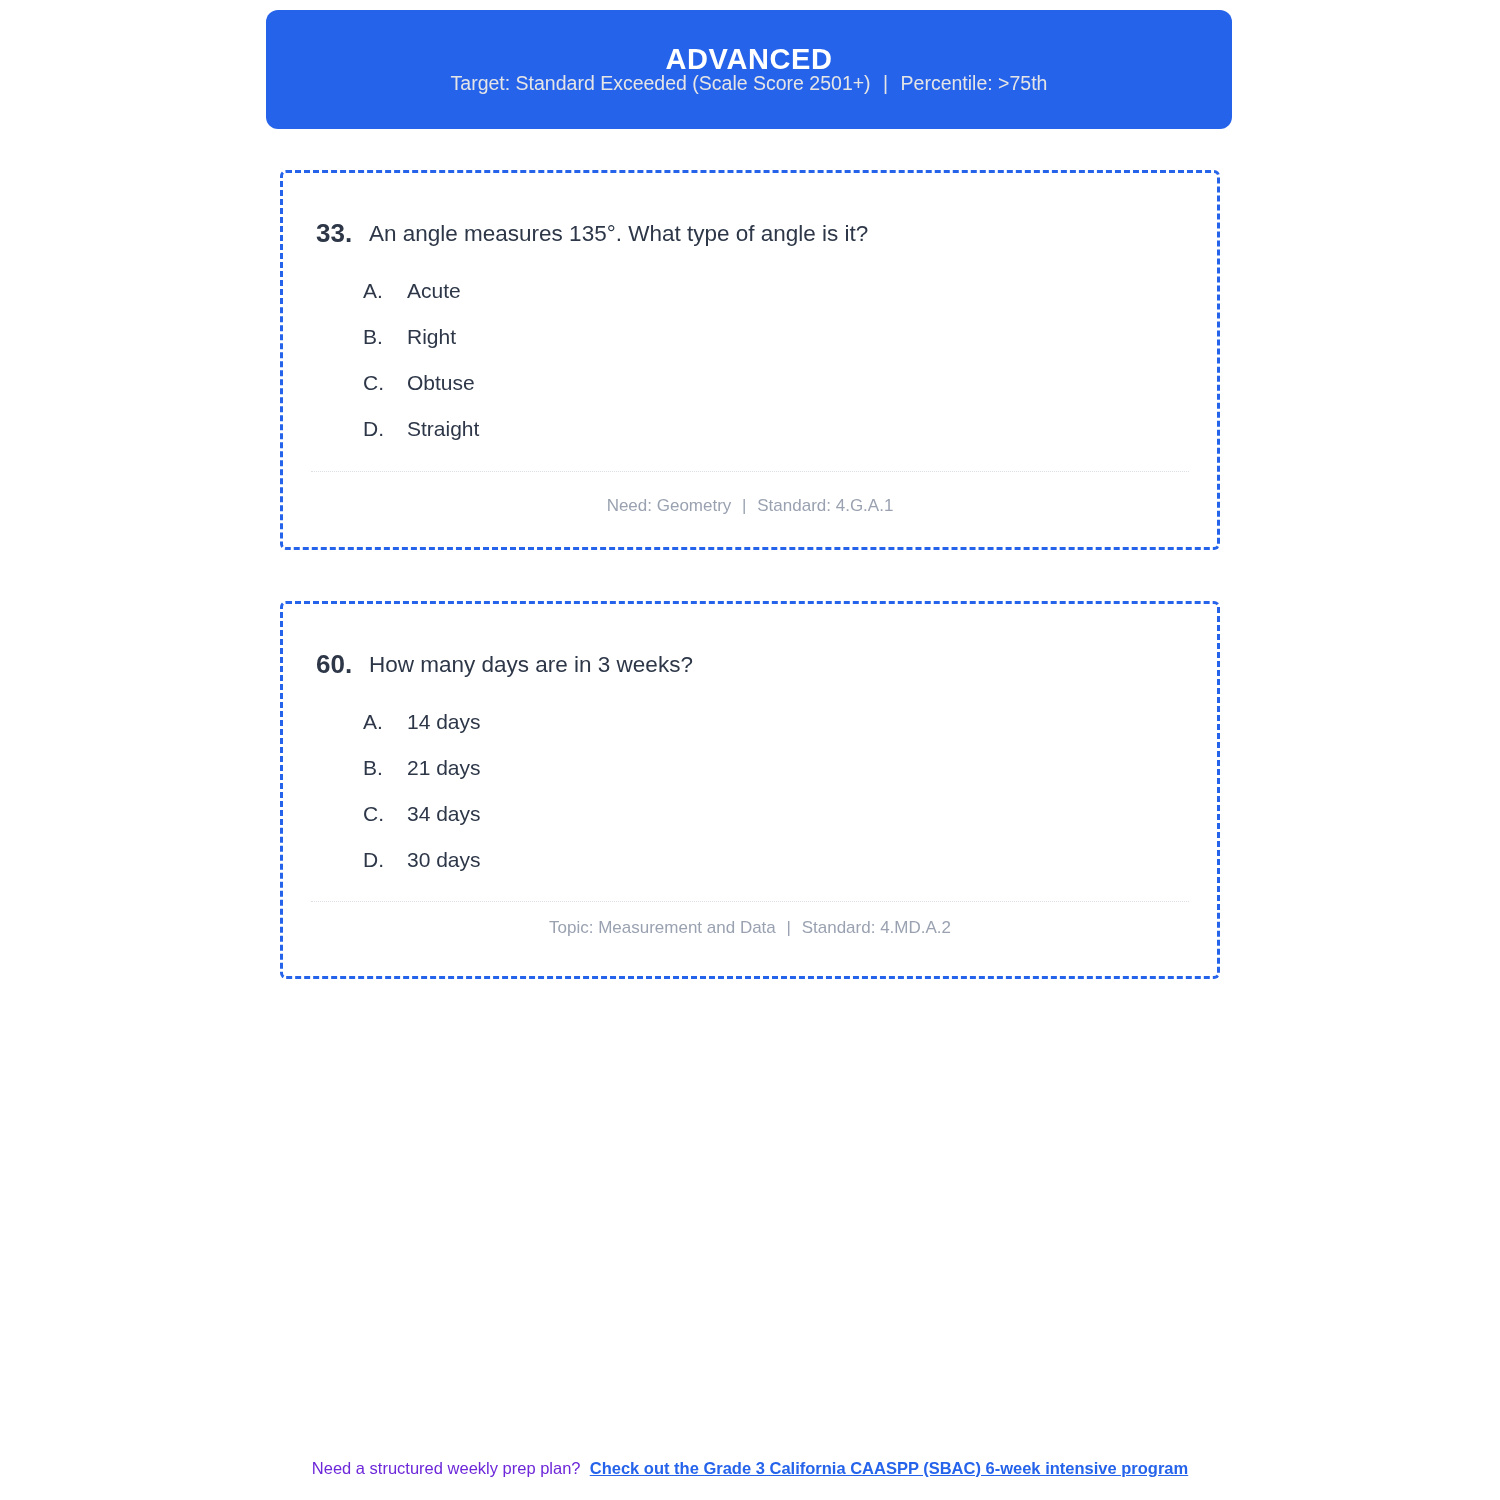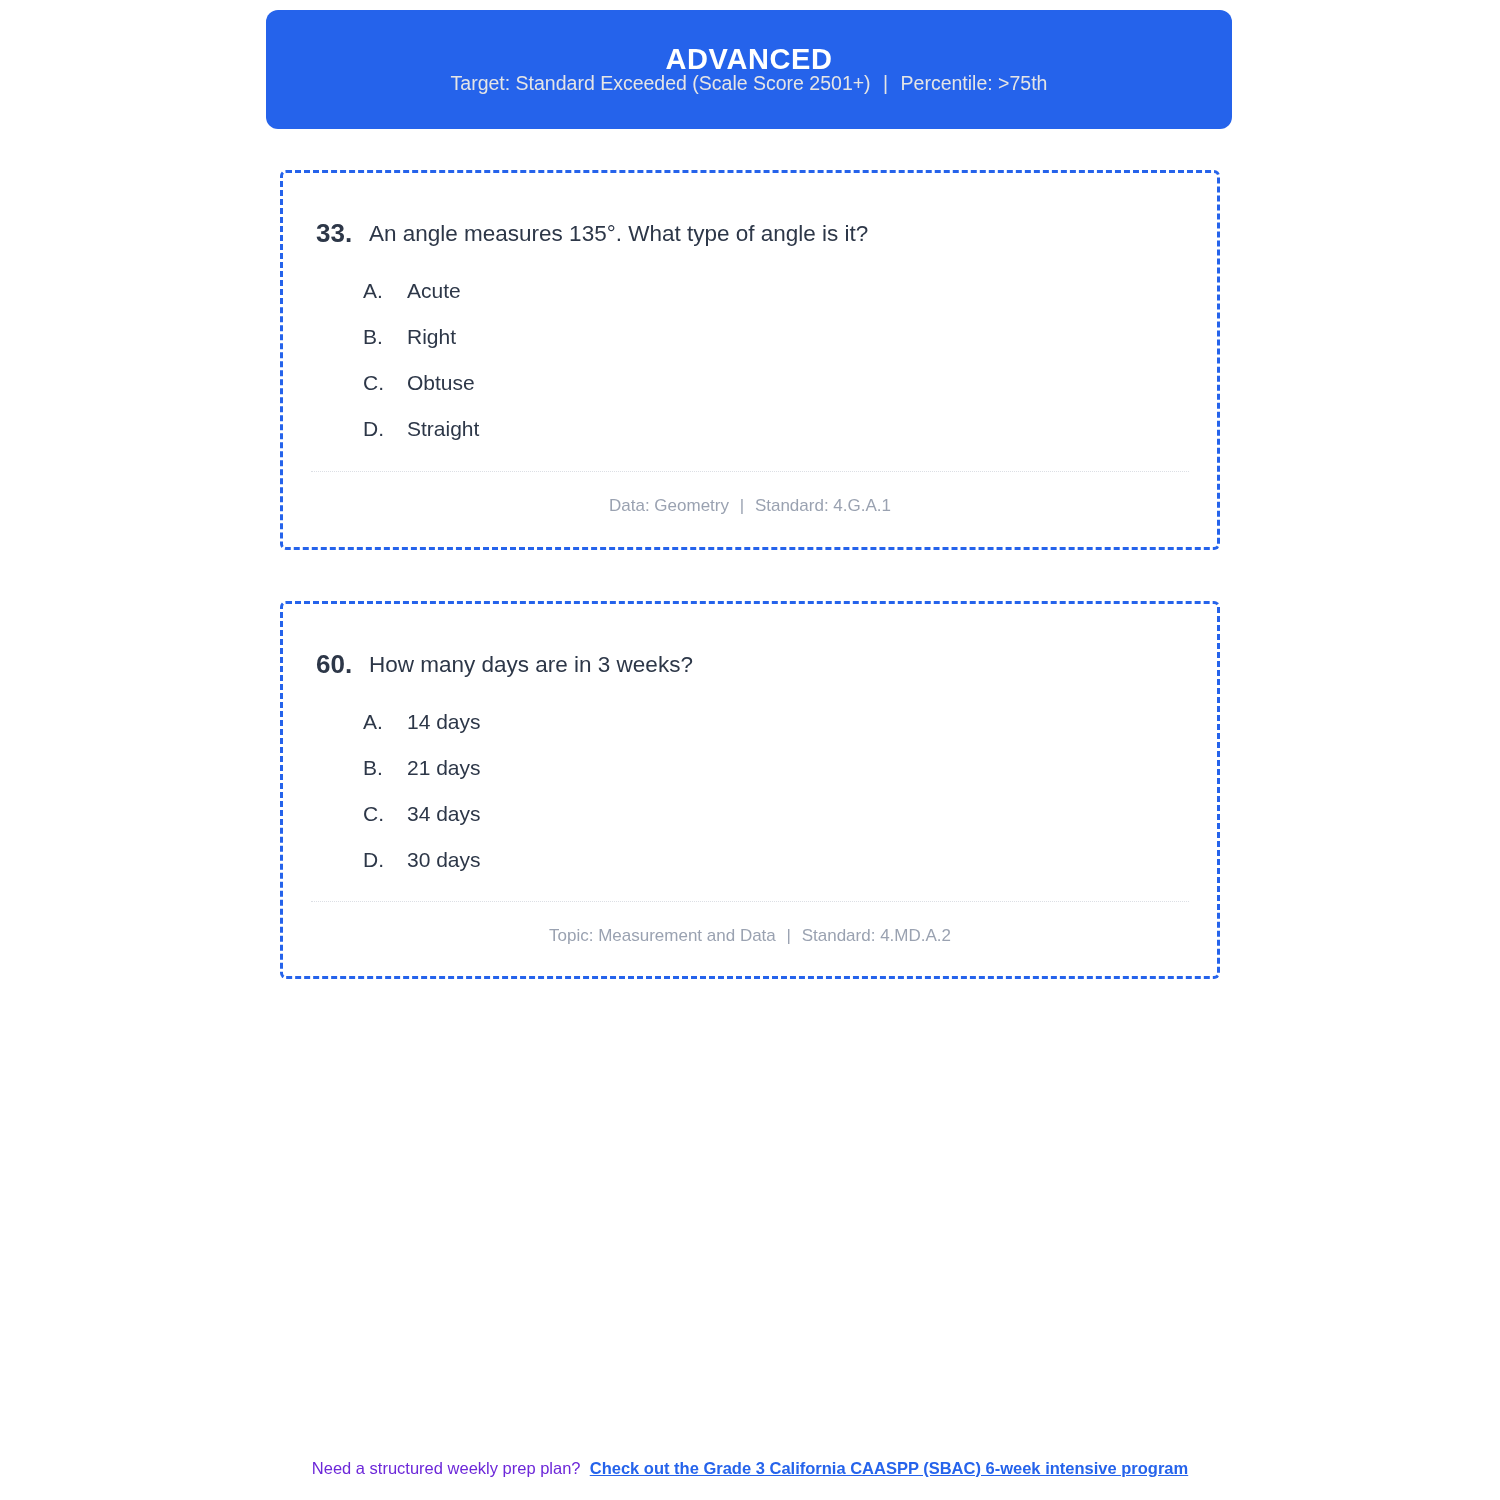--- a/index.html
+++ b/index.html
@@ -133,21 +133,21 @@
   .q-meta {
     position: absolute;
     left: 0;
     right: 0;
     text-align: center;
     color: #9aa2b1;
     font-size: 17px;
     line-height: 1.2;
   }
   .q-card.card-1 .q-meta { top: 323px; }
-  .q-card.card-2 .q-meta { top: 322px; }
+  .q-card.card-2 .q-meta { top: 314px; }
   .q-meta .sep { display: inline-block; padding: 0 6px; }
 
   
   .footer {
     position: absolute;
     left: 0;
     right: 0;
     top: 1458px;
     text-align: center;
     font-size: 16.5px;
@@ -195,21 +195,21 @@
         <span class="opt-letter">C.</span>
         <span class="opt-text">Obtuse</span>
       </div>
       <div class="q-option">
         <span class="opt-letter">D.</span>
         <span class="opt-text">Straight</span>
       </div>
     </div>
     <div class="q-sep"></div>
     <div class="q-meta">
-      <span>Data: Geometry</span>
+      <span>Need: Geometry</span>
       <span class="sep">|</span>
       <span>Standard: 4.G.A.1</span>
     </div>
   </div>
 
   <div class="q-card card-2">
     <div class="q-head">
       <div class="q-number">60.</div>
       <div class="q-text">How many days are in 3 weeks?</div>
     </div>

